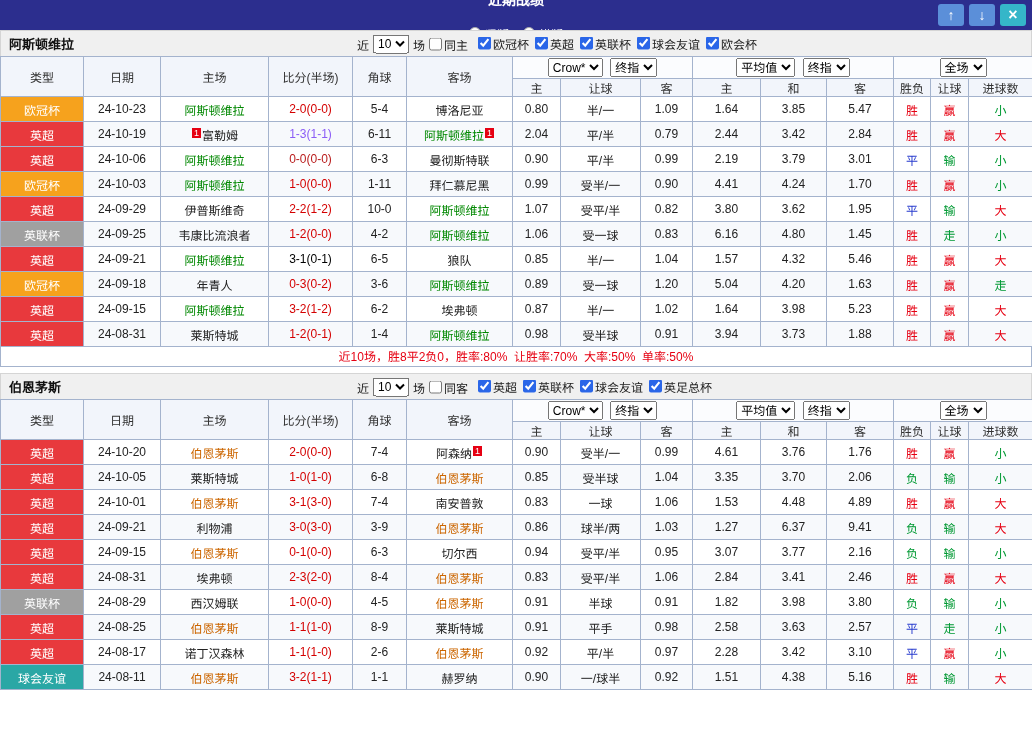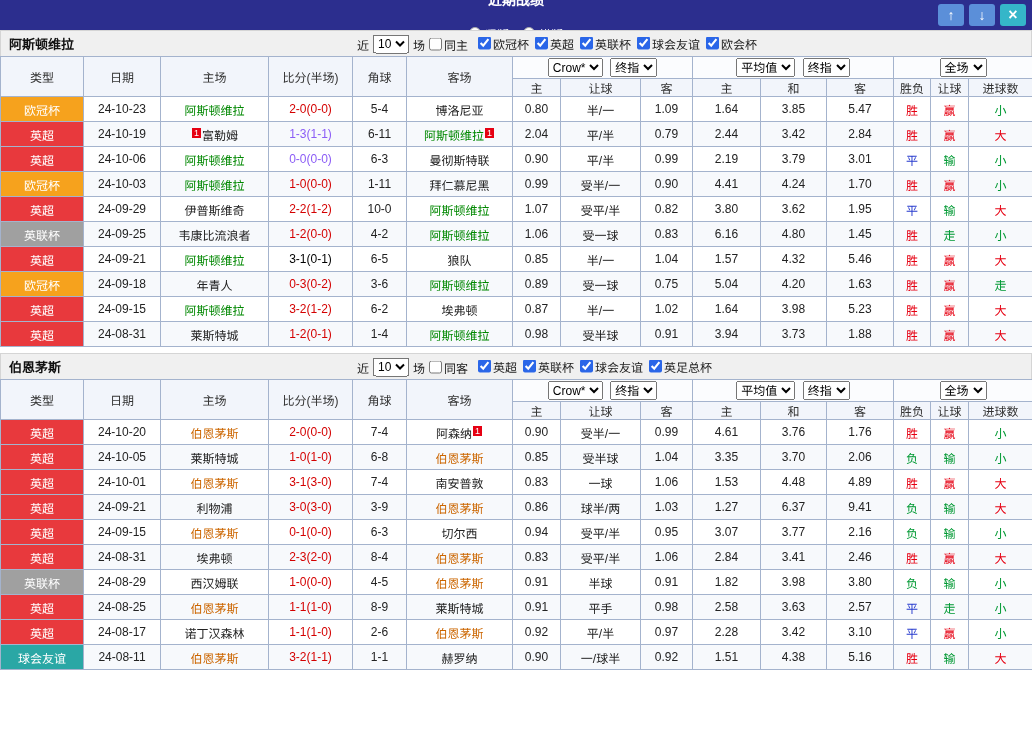--- a/index.html
+++ b/index.html
@@ -212,21 +212,21 @@
           <td class="c-num">3.42</td>
           <td class="c-num">2.84</td>
           <td class="c-res" style="color: rgb(230, 0, 18);">胜</td>
           <td class="c-res" style="color: rgb(230, 0, 18);">赢</td>
           <td class="c-res" style="color: rgb(230, 0, 18);">大</td>
         </tr>
         <tr>
           <td class="c-type" style="background: rgb(232, 57, 61);">英超</td>
           <td class="c-date">24-10-06</td>
           <td class="c-team"><span style="color: rgb(0, 136, 0);">阿斯顿维拉</span></td>
-          <td class="c-score" style="color: #8b5cf6;">0-0(0-0)</td>
+          <td class="c-score" style="color: #b91c1c;">0-0(0-0)</td>
           <td class="c-num">6-3</td>
           <td class="c-team"><span>曼彻斯特联</span></td>
           <td class="c-num">0.90</td>
           <td class="c-num">平/半</td>
           <td class="c-num">0.99</td>
           <td class="c-num">2.19</td>
           <td class="c-num">3.79</td>
           <td class="c-num">3.01</td>
           <td class="c-res" style="color: rgb(36, 56, 205);">平</td>
           <td class="c-res" style="color: rgb(0, 153, 51);">输</td>
@@ -302,21 +302,21 @@
         </tr>
         <tr>
           <td class="c-type" style="background: rgb(246, 162, 29);">欧冠杯</td>
           <td class="c-date">24-09-18</td>
           <td class="c-team"><span>年青人</span></td>
           <td class="c-score" style="color: rgb(212, 0, 0);">0-3(0-2)</td>
           <td class="c-num">3-6</td>
           <td class="c-team"><span style="color: rgb(0, 136, 0);">阿斯顿维拉</span></td>
           <td class="c-num">0.89</td>
           <td class="c-num">受一球</td>
-          <td class="c-num">0.75</td>
+          <td class="c-num">1.20</td>
           <td class="c-num">5.04</td>
           <td class="c-num">4.20</td>
           <td class="c-num">1.63</td>
           <td class="c-res" style="color: rgb(230, 0, 18);">胜</td>
           <td class="c-res" style="color: rgb(230, 0, 18);">赢</td>
           <td class="c-res" style="color: rgb(0, 153, 51);">走</td>
         </tr>
         <tr>
           <td class="c-type" style="background: rgb(232, 57, 61);">英超</td>
           <td class="c-date">24-09-15</td>
@@ -346,20 +346,21 @@
           <td class="c-num">0.91</td>
           <td class="c-num">3.94</td>
           <td class="c-num">3.73</td>
           <td class="c-num">1.88</td>
           <td class="c-res" style="color: rgb(230, 0, 18);">胜</td>
           <td class="c-res" style="color: rgb(230, 0, 18);">赢</td>
           <td class="c-res" style="color: rgb(230, 0, 18);">大</td>
         </tr>
       </tbody>
   </table>
+  <div class="summary">近10场，胜8平2负0，胜率:80%  让胜率:70%  大率:50%  单率:50%</div>
 </div>
 
 <div class="section">
   <div class="section-header">
     <span class="team-name">伯恩茅斯</span>
     <div class="filters">
       <span>近</span>
       <select><option>10</option></select>
       <span>场</span>
       <label class="same">

